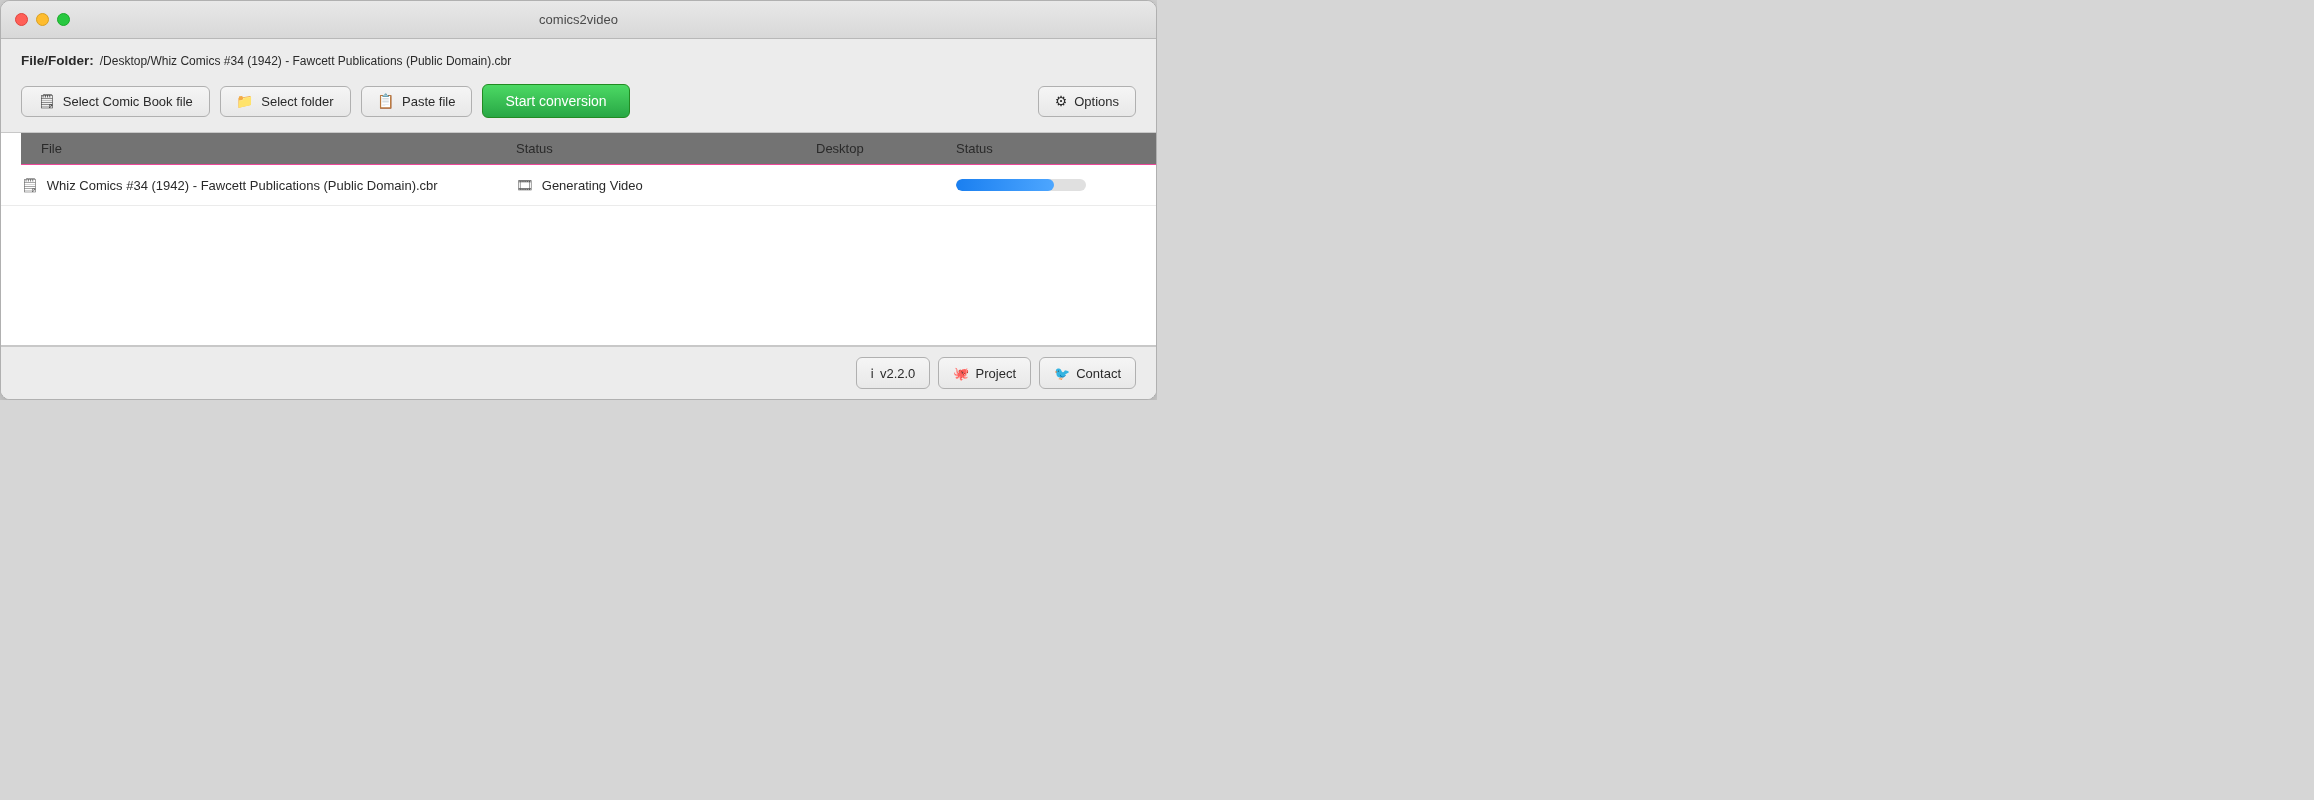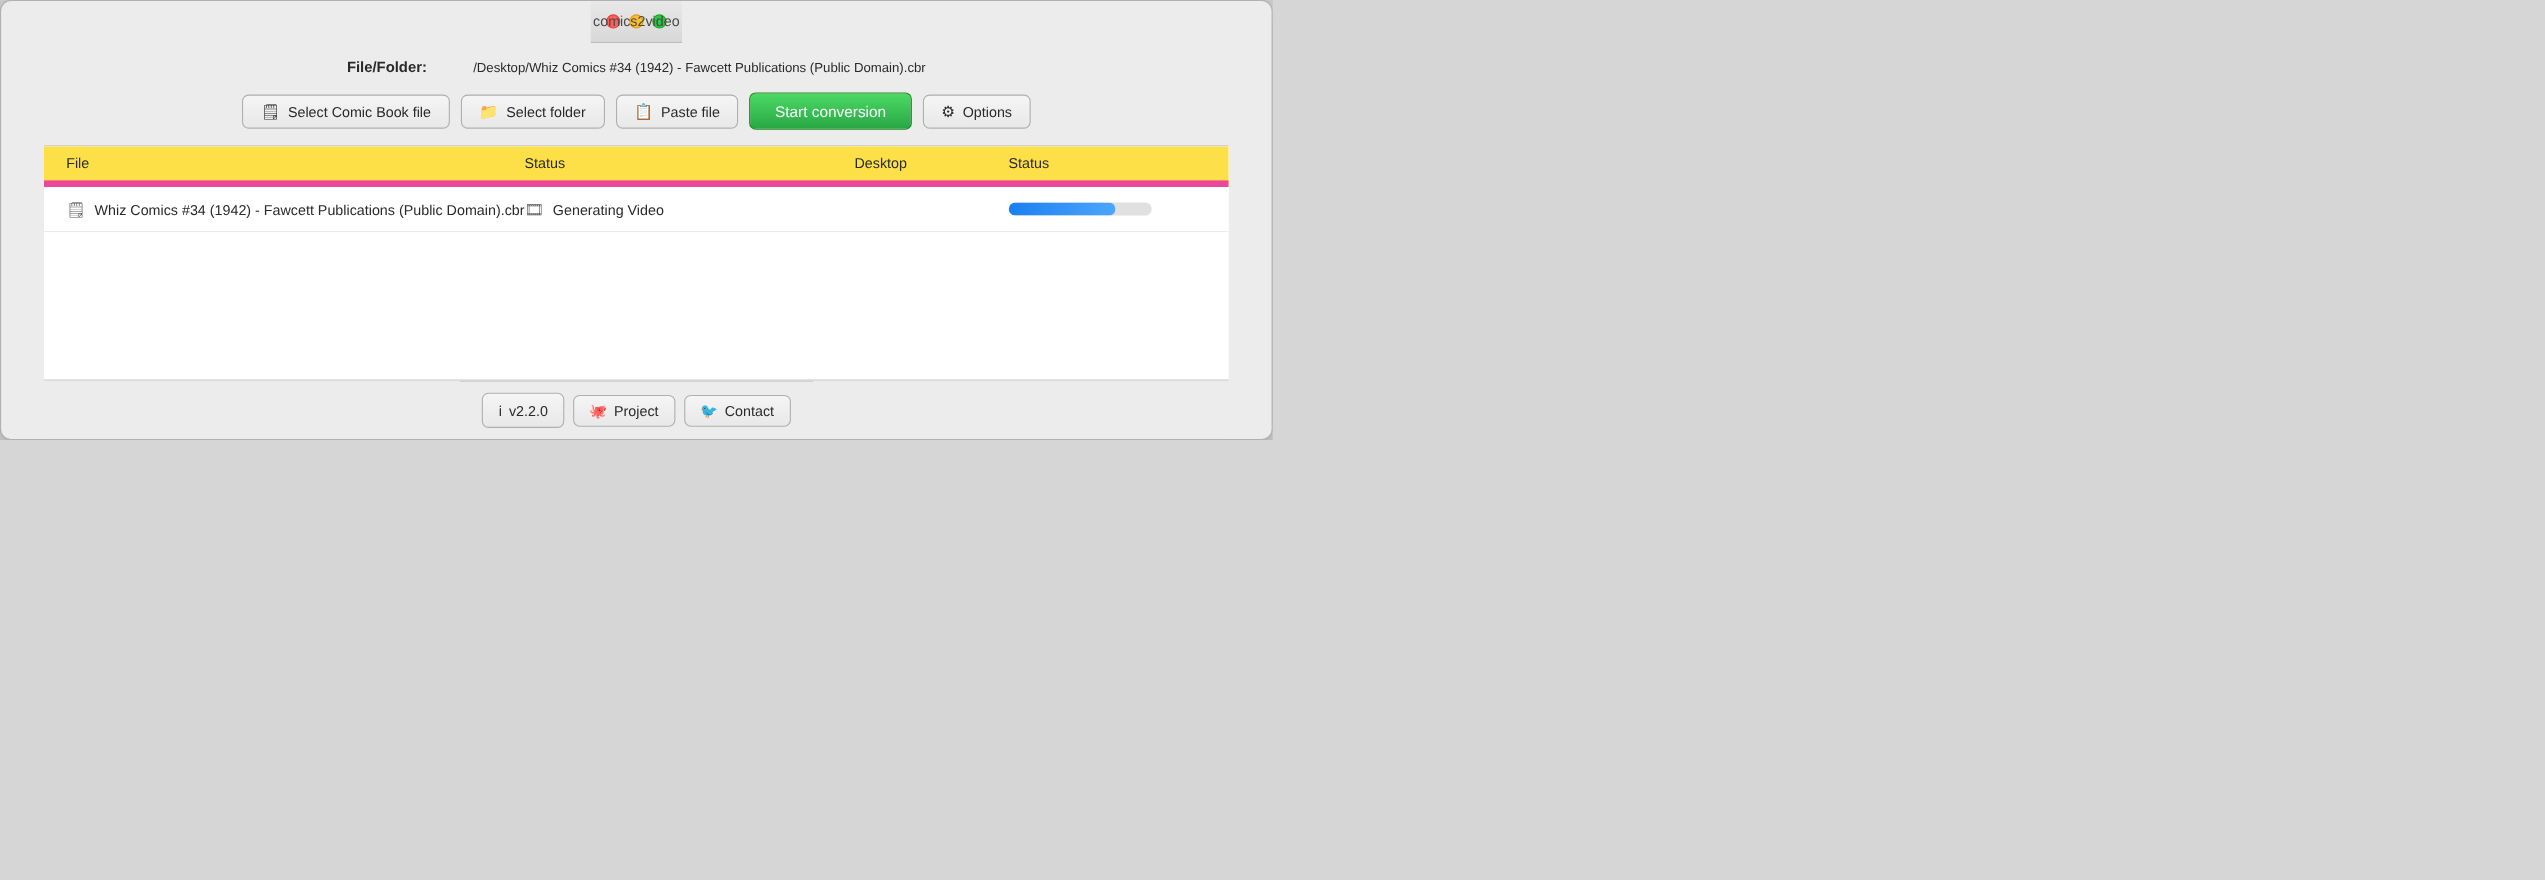--- a/index.html
+++ b/index.html
@@ -1,19 +1,18 @@
 <!DOCTYPE html>
 <html><head>
   <meta charset="utf-8">
   <style>
     * {
       box-sizing: border-box;
       margin: 0;
       padding: 0;
-      align-items: center;
     }
 
     body {
       font-family: -apple-system, BlinkMacSystemFont, 'Helvetica Neue', Arial, sans-serif;
       background: #d6d6d6;
       width: 1157px;
       height: 400px;
       overflow: hidden;
     }
 
@@ -85,21 +84,20 @@
       flex-direction: column;
       padding: 0;
       background: #ececec;
     }
 
     
     .file-info-bar {
       padding: 14px 20px 10px 20px;
       display: flex;
       align-items: center;
-      gap: 36px;
     }
 
     .file-label {
       font-size: 13.5px;
       font-weight: bold;
       color: #2a2a2a;
       margin-right: 6px;
     }
 
     .file-path {
@@ -155,22 +153,23 @@
       margin: 0 0 0 0;
       border-top: 1px solid #c8c8c8;
       border-bottom: 1px solid #c8c8c8;
       overflow: hidden;
     }
 
     .table-header {
       display: grid;
       grid-template-columns: 1fr 300px 140px 180px;
       padding: 8px 20px;
-      border-bottom: 6px solid #ec4899;
-      background: #fde047;
+      border-bottom: 1px solid #ec4899;
+      background: #737373;
+      margin-left: 20px;
     }
 
     .table-header-cell {
       font-size: 13px;
       color: #2a2a2a;
       font-weight: 400;
     }
 
     .table-row {
       display: grid;

